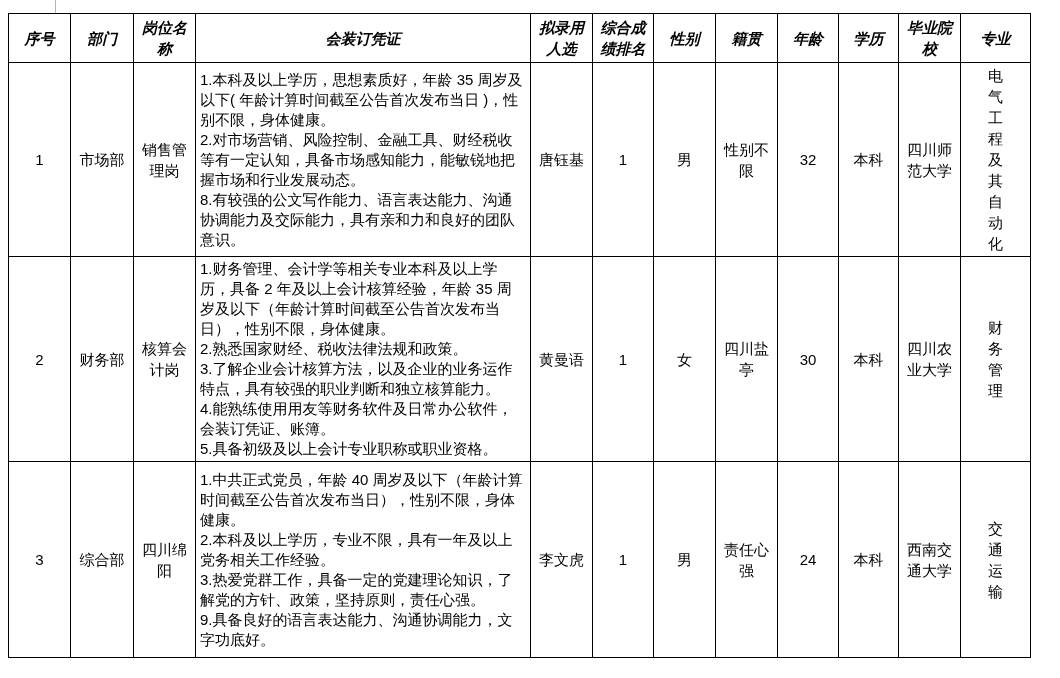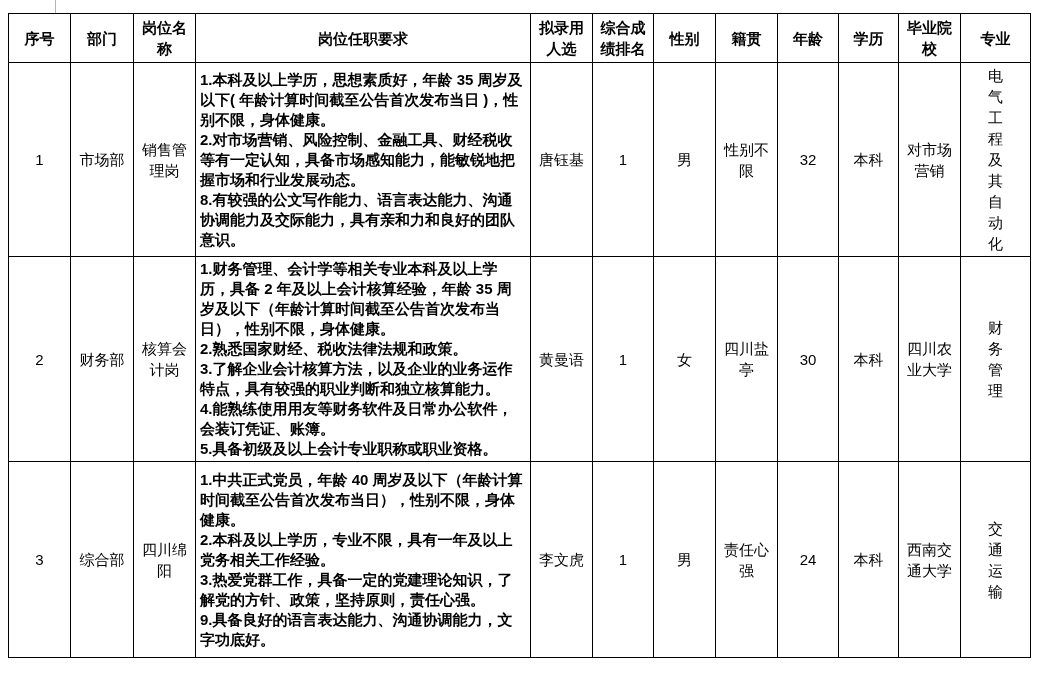--- a/index.html
+++ b/index.html
@@ -38,25 +38,25 @@
     line-height: 21px;
     padding: 0 2px;
   }
   td.c-major { padding: 0 20px; }
   td.c-req {
     text-align: left;
     padding: 2px 4px;
     line-height: 20px;
     vertical-align: middle;
   }
-  tr.r-header { height: 49px; }
+  tr.r-header { height: 49px; font-style: italic; }
   tr.r-1 { height: 194px; }
   tr.r-2 { height: 204px; }
   tr.r-3 { height: 196px; }
-  .req-item { text-align: left; font-weight: bold; }
+  .req-item { text-align: left; }
 </style>
 </head>
 <body>
 
 <div class="page">
   <div class="cursor-tick"></div>
 
   <table class="doc-table">
     <colgroup>
       <col style="width:62px">
@@ -70,21 +70,21 @@
       <col style="width:61px">
         <col style="width:60px">
         <col style="width:62px">
         <col style="width:70px">
     </colgroup>
     <thead>
       <tr class="r-header">
         <th>序号</th>
         <th>部门</th>
         <th>岗位名称</th>
-        <th>岗位任职要求</th>
+        <th>会装订凭证</th>
         <th>拟录用人选</th>
         <th>综合成绩排名</th>
         <th>性别</th>
         <th>籍贯</th>
         <th>年龄</th>
         <th>学历</th>
         <th>毕业院校</th>
         <th>专业</th>
       </tr>
     </thead>
@@ -97,21 +97,21 @@
           <div class="req-item">1.本科及以上学历，思想素质好，年龄 35 周岁及以下( 年龄计算时间截至公告首次发布当日 )，性别不限，身体健康。</div>
           <div class="req-item">2.对市场营销、风险控制、金融工具、财经税收等有一定认知，具备市场感知能力，能敏锐地把握市场和行业发展动态。</div>
           <div class="req-item">8.有较强的公文写作能力、语言表达能力、沟通协调能力及交际能力，具有亲和力和良好的团队意识。</div>
         </td>
         <td class="c-center">唐钰基</td>
         <td class="c-center">1</td>
         <td class="c-center">男</td>
         <td class="c-center">性别不限</td>
         <td class="c-center">32</td>
         <td class="c-center">本科</td>
-        <td class="c-center">对市场营销</td>
+        <td class="c-center">四川师范大学</td>
         <td class="c-center c-major">电气工程及其自动化</td>
       </tr>
       <tr class="r-2">
         <td class="c-center">2</td>
         <td class="c-center">财务部</td>
         <td class="c-center">核算会计岗</td>
         <td class="c-req">
           <div class="req-item">1.财务管理、会计学等相关专业本科及以上学历，具备 2 年及以上会计核算经验，年龄 35 周岁及以下（年龄计算时间截至公告首次发布当日），性别不限，身体健康。</div>
           <div class="req-item">2.熟悉国家财经、税收法律法规和政策。</div>
           <div class="req-item">3.了解企业会计核算方法，以及企业的业务运作特点，具有较强的职业判断和独立核算能力。</div>

